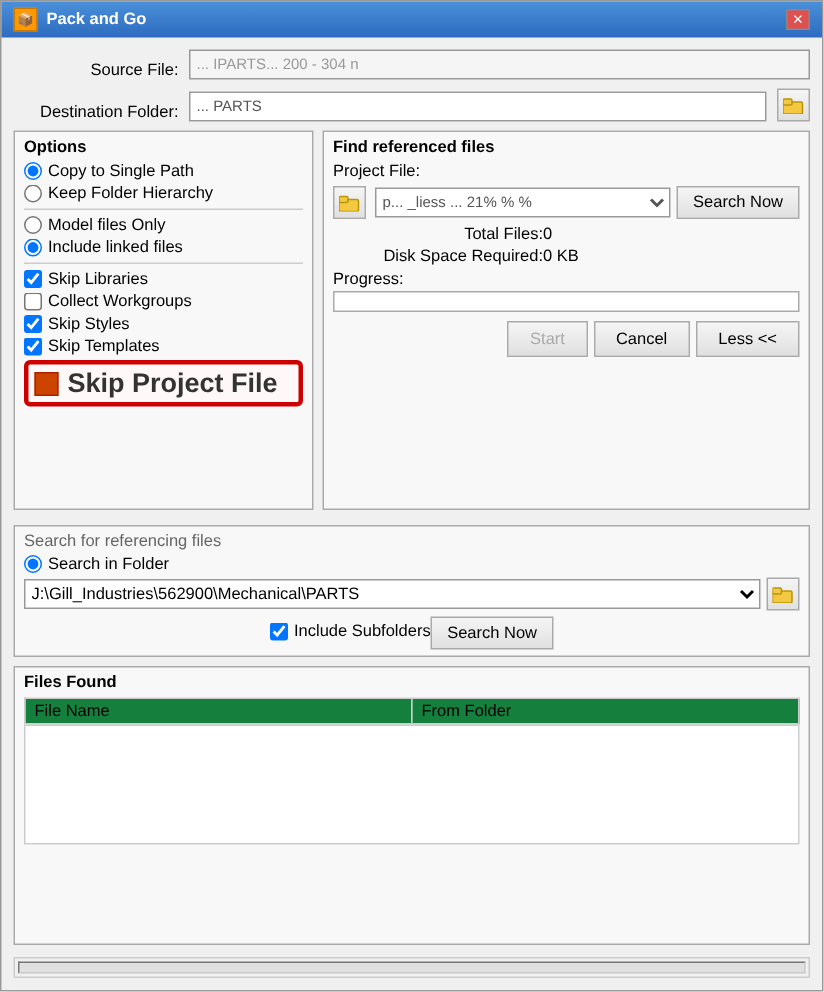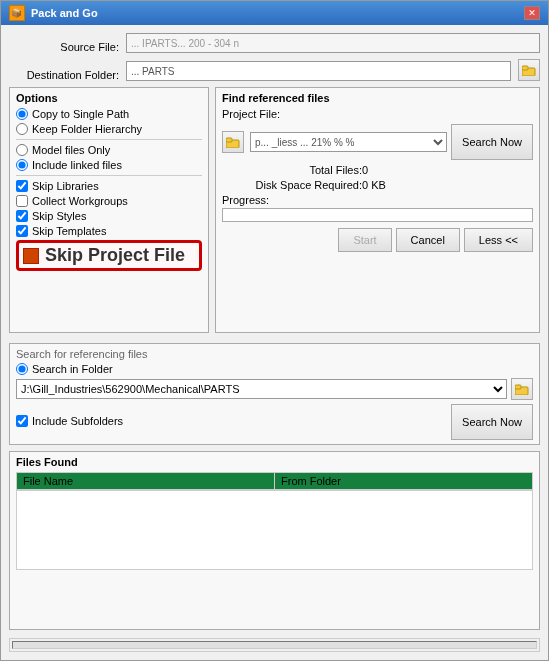--- a/index.html
+++ b/index.html
@@ -163,21 +163,21 @@
       min-width: 80px;
     }
     .find-select {
       flex: 1;
       height: 20px;
       border: 1px solid #999;
       background: white;
       font-size: 11px;
     }
     .search-btn {
-      height: 36px;
+      height: 22px;
       padding: 0 10px;
       border: 1px solid #aaa;
       background: linear-gradient(to bottom, #f5f5f5, #e0e0e0);
       cursor: pointer;
       font-size: 11px;
     }
     
     .info-row {
       display: flex;
       align-items: center;
@@ -445,21 +445,21 @@
         <select class="folder-select" style="font-size:11px;">
           <option value="J:\Gill_Industries\562900\Mechanical\PARTS">J:\Gill_Industries\562900\Mechanical\PARTS</option>
         </select>
         <div class="browse-btn">
           <svg width="14" height="12" viewBox="0 0 14 12">
             <rect x="0" y="4" width="13" height="8" rx="1" fill="#f5c842" stroke="#b8960a" stroke-width="1"></rect>
             <rect x="0" y="2" width="6" height="4" rx="1" fill="#f5c842" stroke="#b8960a" stroke-width="1"></rect>
           </svg>
         </div>
       </div>
-      <div style="display:flex; align-items:center; justify-content:space-between;">
+      <div style="display:flex; align-items:center; justify-content:center;">
         <div class="check-item">
           <input type="checkbox" checked="" style="">
           <span>Include Subfolders</span>
         </div>
         <button class="search-btn">Search Now</button>
       </div>
     </div>
 
     <div class="files-group">
       <div class="files-title">Files Found</div>

